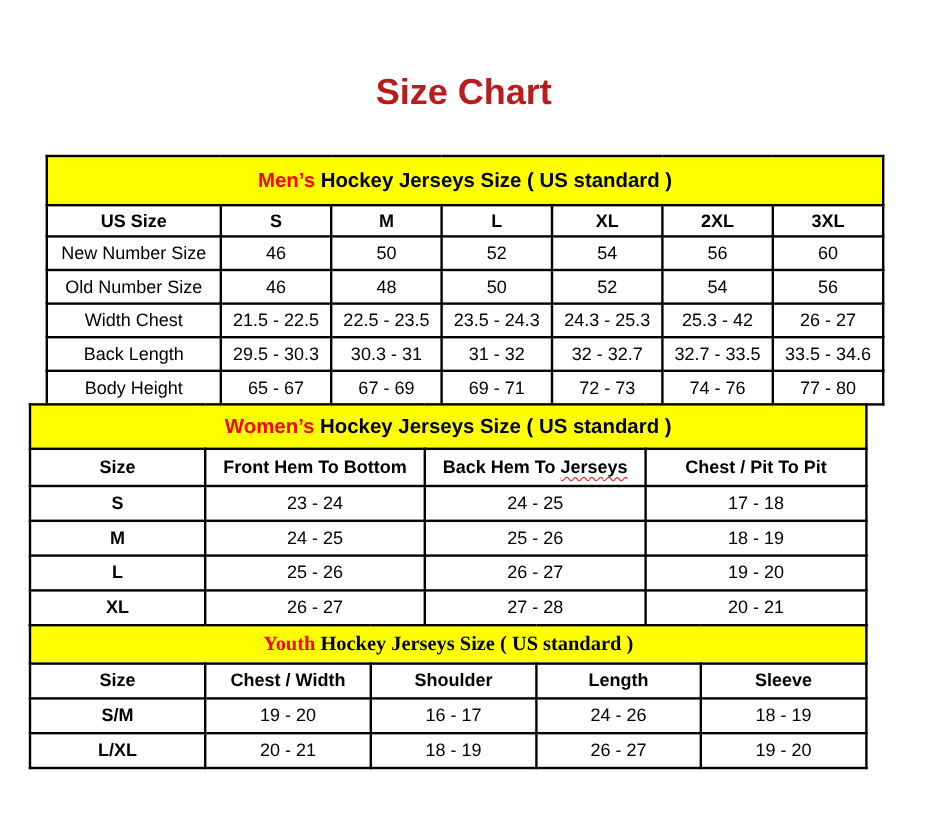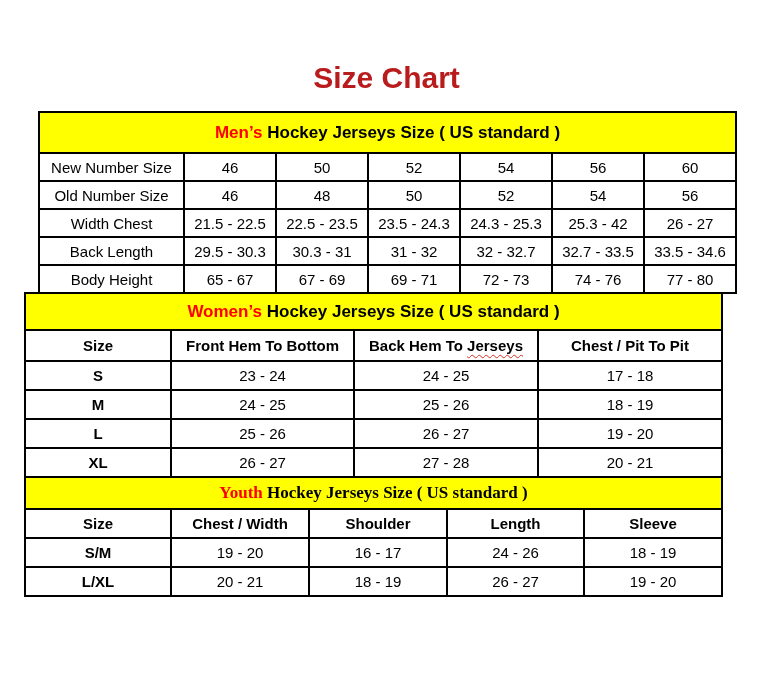--- a/index.html
+++ b/index.html
@@ -21,21 +21,21 @@
     color: #b91c1c;
     letter-spacing: 0px;
   }
   table.size-table {
     border-collapse: collapse;
     table-layout: fixed;
     width: 697px;
     margin-left: 38px;
     background: #ffffff;
   }
-  table.t-men { margin-top: 15px; }
+  table.t-men { margin-top: 33px; }
   table.t-women, table.t-youth { margin-top: -2px; margin-left: 24px; }
   table.size-table td {
     border: 2px solid #000000;
     text-align: center;
     vertical-align: middle;
     font-size: 15px;
     color: #000000;
     padding: 0 2px;
     overflow: hidden;
     white-space: nowrap;
@@ -80,20 +80,29 @@
     <col style="width:92px">
       <col style="width:92px">
       <col style="width:92px">
   </colgroup>
   <tbody>
     <tr class="band">
       <td colspan="7"><span class="hl">Men’s</span><span> Hockey Jerseys Size ( US standard )</span></td>
     </tr>
   </tbody>
   <tbody>
+      <tr class="colhead">
+        <td>US Size</td>
+        <td>S</td>
+        <td>M</td>
+        <td>L</td>
+        <td>XL</td>
+        <td>2XL</td>
+        <td>3XL</td>
+      </tr>
       <tr class="data">
         <td class="rowlabel">New Number Size</td>
         <td class="val">46</td>
         <td class="val">50</td>
         <td class="val">52</td>
         <td class="val">54</td>
         <td class="val">56</td>
         <td class="val">60</td>
       </tr>
       <tr class="data">

